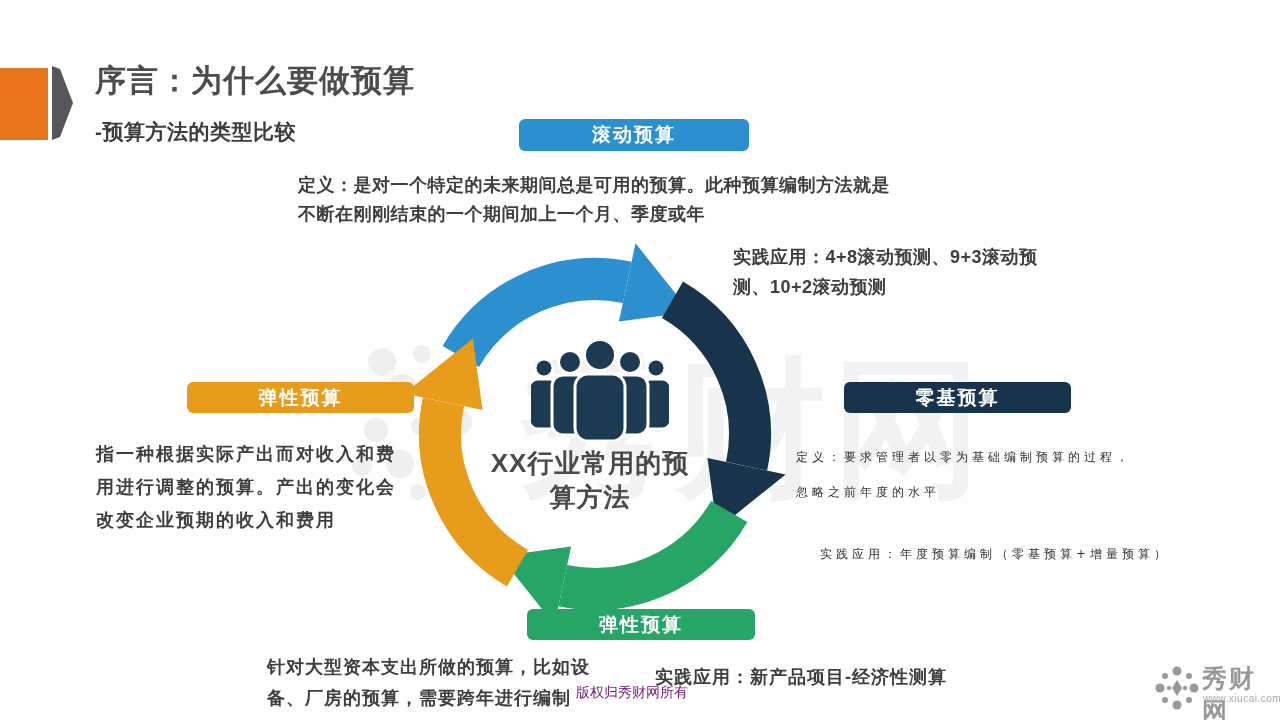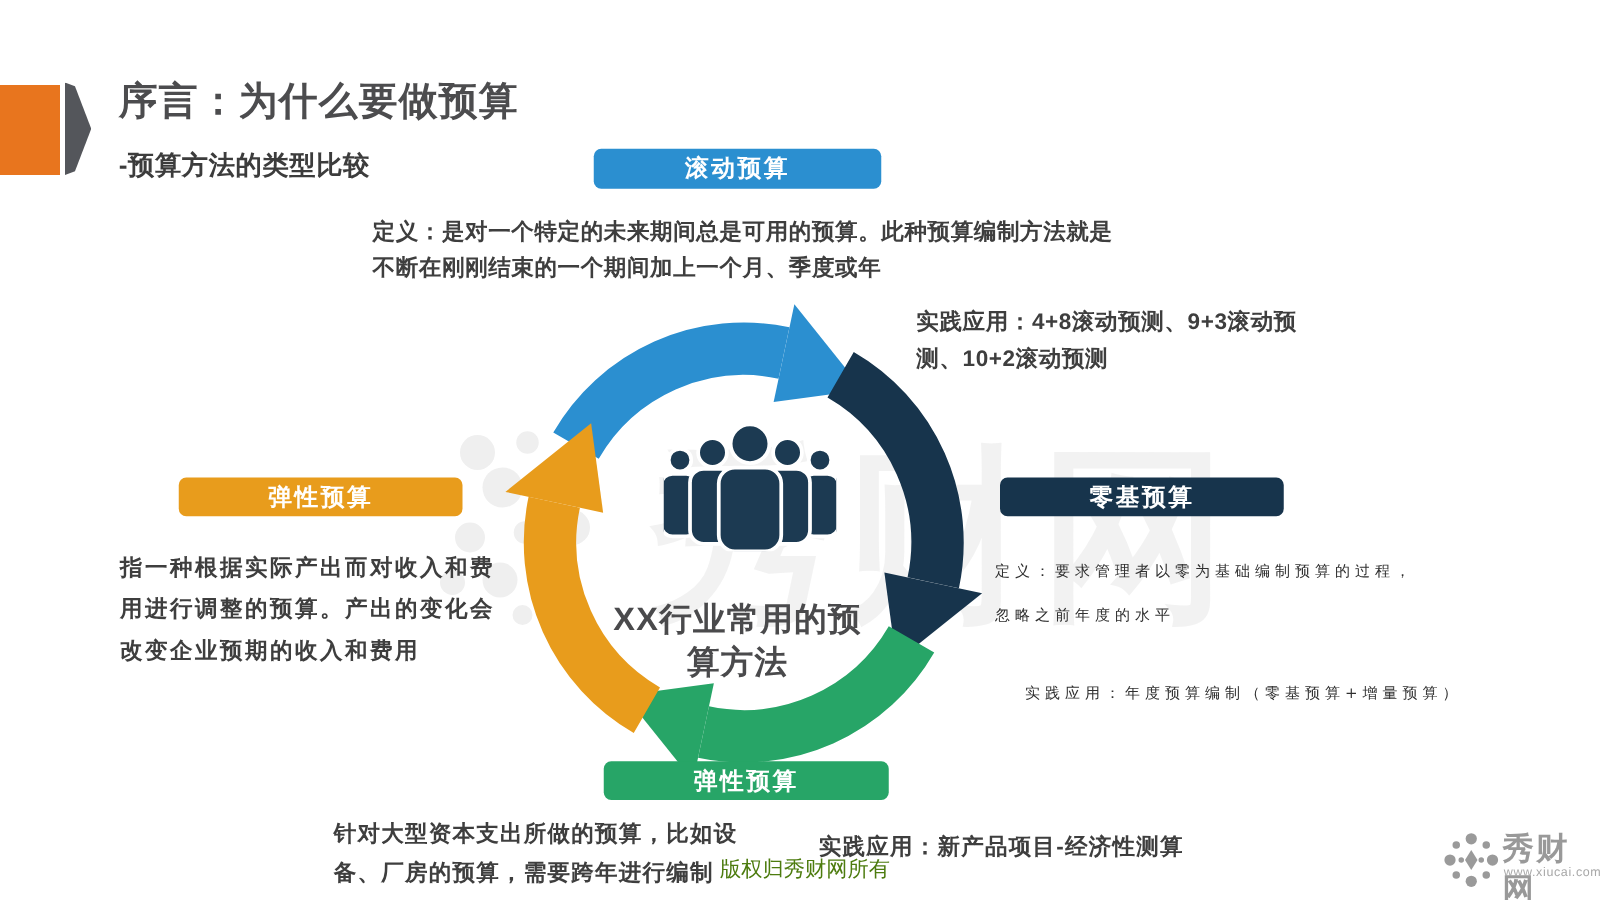--- a/index.html
+++ b/index.html
@@ -10,24 +10,24 @@
   
   .hdr-orange{position:absolute;left:0;top:68px;width:48px;height:72px;background:#E8751E;}
   .hdr-chevron{position:absolute;left:52px;top:66px;width:21px;height:74px;background:#54565B;
     clip-path:polygon(0 0,38% 4%,100% 50%,38% 96%,0 100%);}
   .hdr-title{position:absolute;left:95px;top:60px;font-size:31px;font-weight:700;color:#4C4C4E;letter-spacing:1px;}
   .hdr-subtitle{position:absolute;left:95px;top:118px;font-size:21px;font-weight:700;color:#3C3C3C;letter-spacing:0.5px;}
   
   .wm-big{position:absolute;left:520px;top:330px;font-size:150px;font-weight:700;
     color:rgba(160,160,160,0.14);letter-spacing:6px;white-space:nowrap;z-index:0;}
   .wm-dots{position:absolute;left:342px;top:342px;z-index:0;}
-  .wm-copyright{position:absolute;left:576px;top:684px;font-size:17px;color:#4d7c0f;white-space:nowrap;z-index:3;}
+  .wm-copyright{position:absolute;left:576px;top:684px;font-size:14px;color:#701a75;white-space:nowrap;z-index:3;}
   
   .badge{position:absolute;border-radius:6px;color:#fff;font-size:19px;font-weight:700;
-    letter-spacing:2px;text-align:center;z-index:2;display:flex;align-items:center;justify-content:center;}
+    letter-spacing:2px;text-align:center;z-index:2;display:flex;align-items:center;justify-content:center;margin-left:44px;}
   .badge-rolling{left:475px;top:119px;width:230px;height:32px;}
   .badge-flexible{left:143px;top:382px;width:227px;height:31px;}
   .badge-zero{left:800px;top:382px;width:227px;height:31px;}
   .badge-project{left:483px;top:609px;width:228px;height:31px;}
   
   .txt{position:absolute;color:#3E3E3E;z-index:2;}
   .bold-block{font-weight:700;font-size:18px;letter-spacing:0.5px;line-height:29px;}
   .serif-block{font-family:"DejaVu Serif","Liberation Serif",serif;font-weight:400;
     font-size:12px;letter-spacing:4px;line-height:35px;color:#2F2F2F;}
   .t-rolling-def{left:298px;top:171px;width:592px;}
@@ -35,21 +35,21 @@
   .t-zero-def{left:796px;top:440px;width:348px;}
   .t-zero-practice{left:798px;top:537px;width:372px;text-align:right;}
   .t-flex-def{left:96px;top:438px;width:310px;letter-spacing:2px;line-height:33px;}
   .t-flex-practice{left:88px;top:548px;white-space:nowrap;letter-spacing:1px;}
   .t-project-def{left:267px;top:652px;width:334px;letter-spacing:1px;line-height:31px;}
   .t-project-practice{left:655px;top:663px;white-space:nowrap;letter-spacing:1px;}
   
   .cycle-svg{position:absolute;left:385px;top:228px;z-index:1;}
   .people-svg{position:absolute;left:531px;top:337px;z-index:2;}
   .center-label{position:absolute;left:484px;top:446px;width:212px;text-align:center;
-    font-size:26px;font-weight:700;color:#4A4A4C;letter-spacing:1px;line-height:34px;z-index:2;margin-top:32px;}
+    font-size:26px;font-weight:700;color:#4A4A4C;letter-spacing:1px;line-height:34px;z-index:2;}
   
   .footer-logo{position:absolute;left:1152px;top:660px;width:128px;height:56px;z-index:3;}
   .logo-icon{position:absolute;left:2px;top:4px;}
   .logo-brand{position:absolute;left:50px;top:2px;font-size:25px;font-weight:700;color:#999999;letter-spacing:2px;}
   .logo-url{position:absolute;left:51px;top:33px;font-size:10px;color:#A8A8A8;letter-spacing:0.5px;}
 </style>
 </head>
 <body>
 
 <div class="slide">

